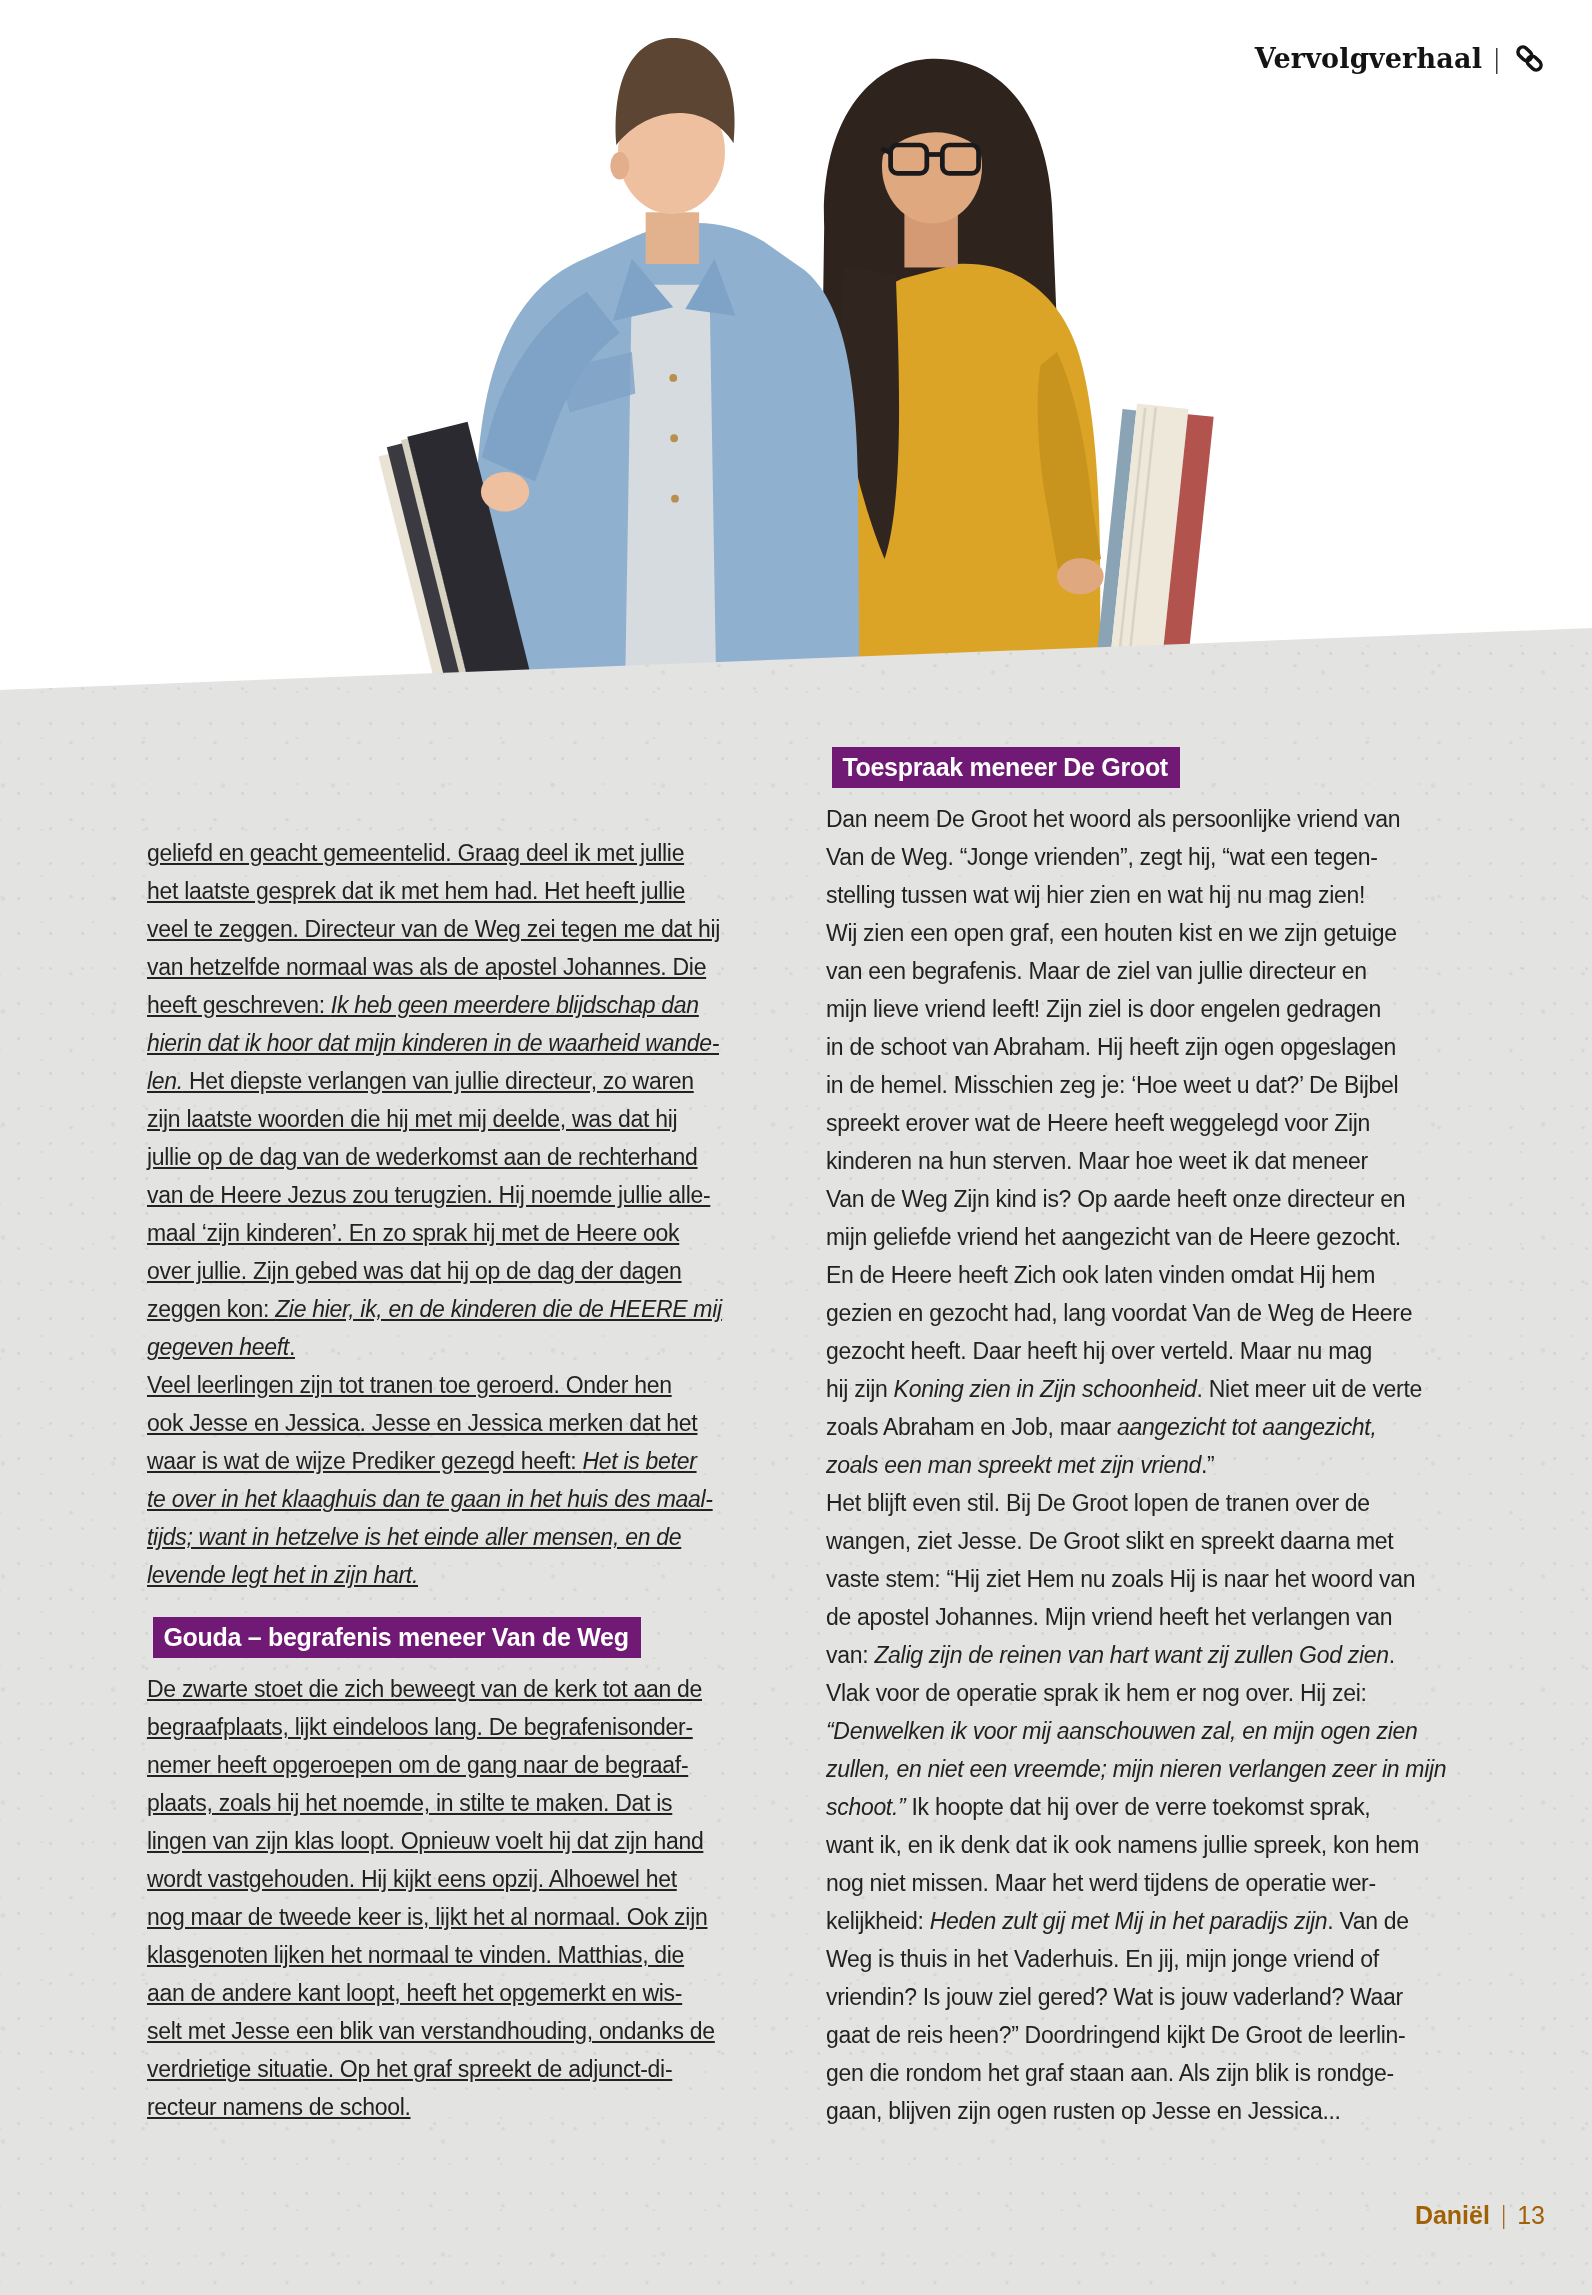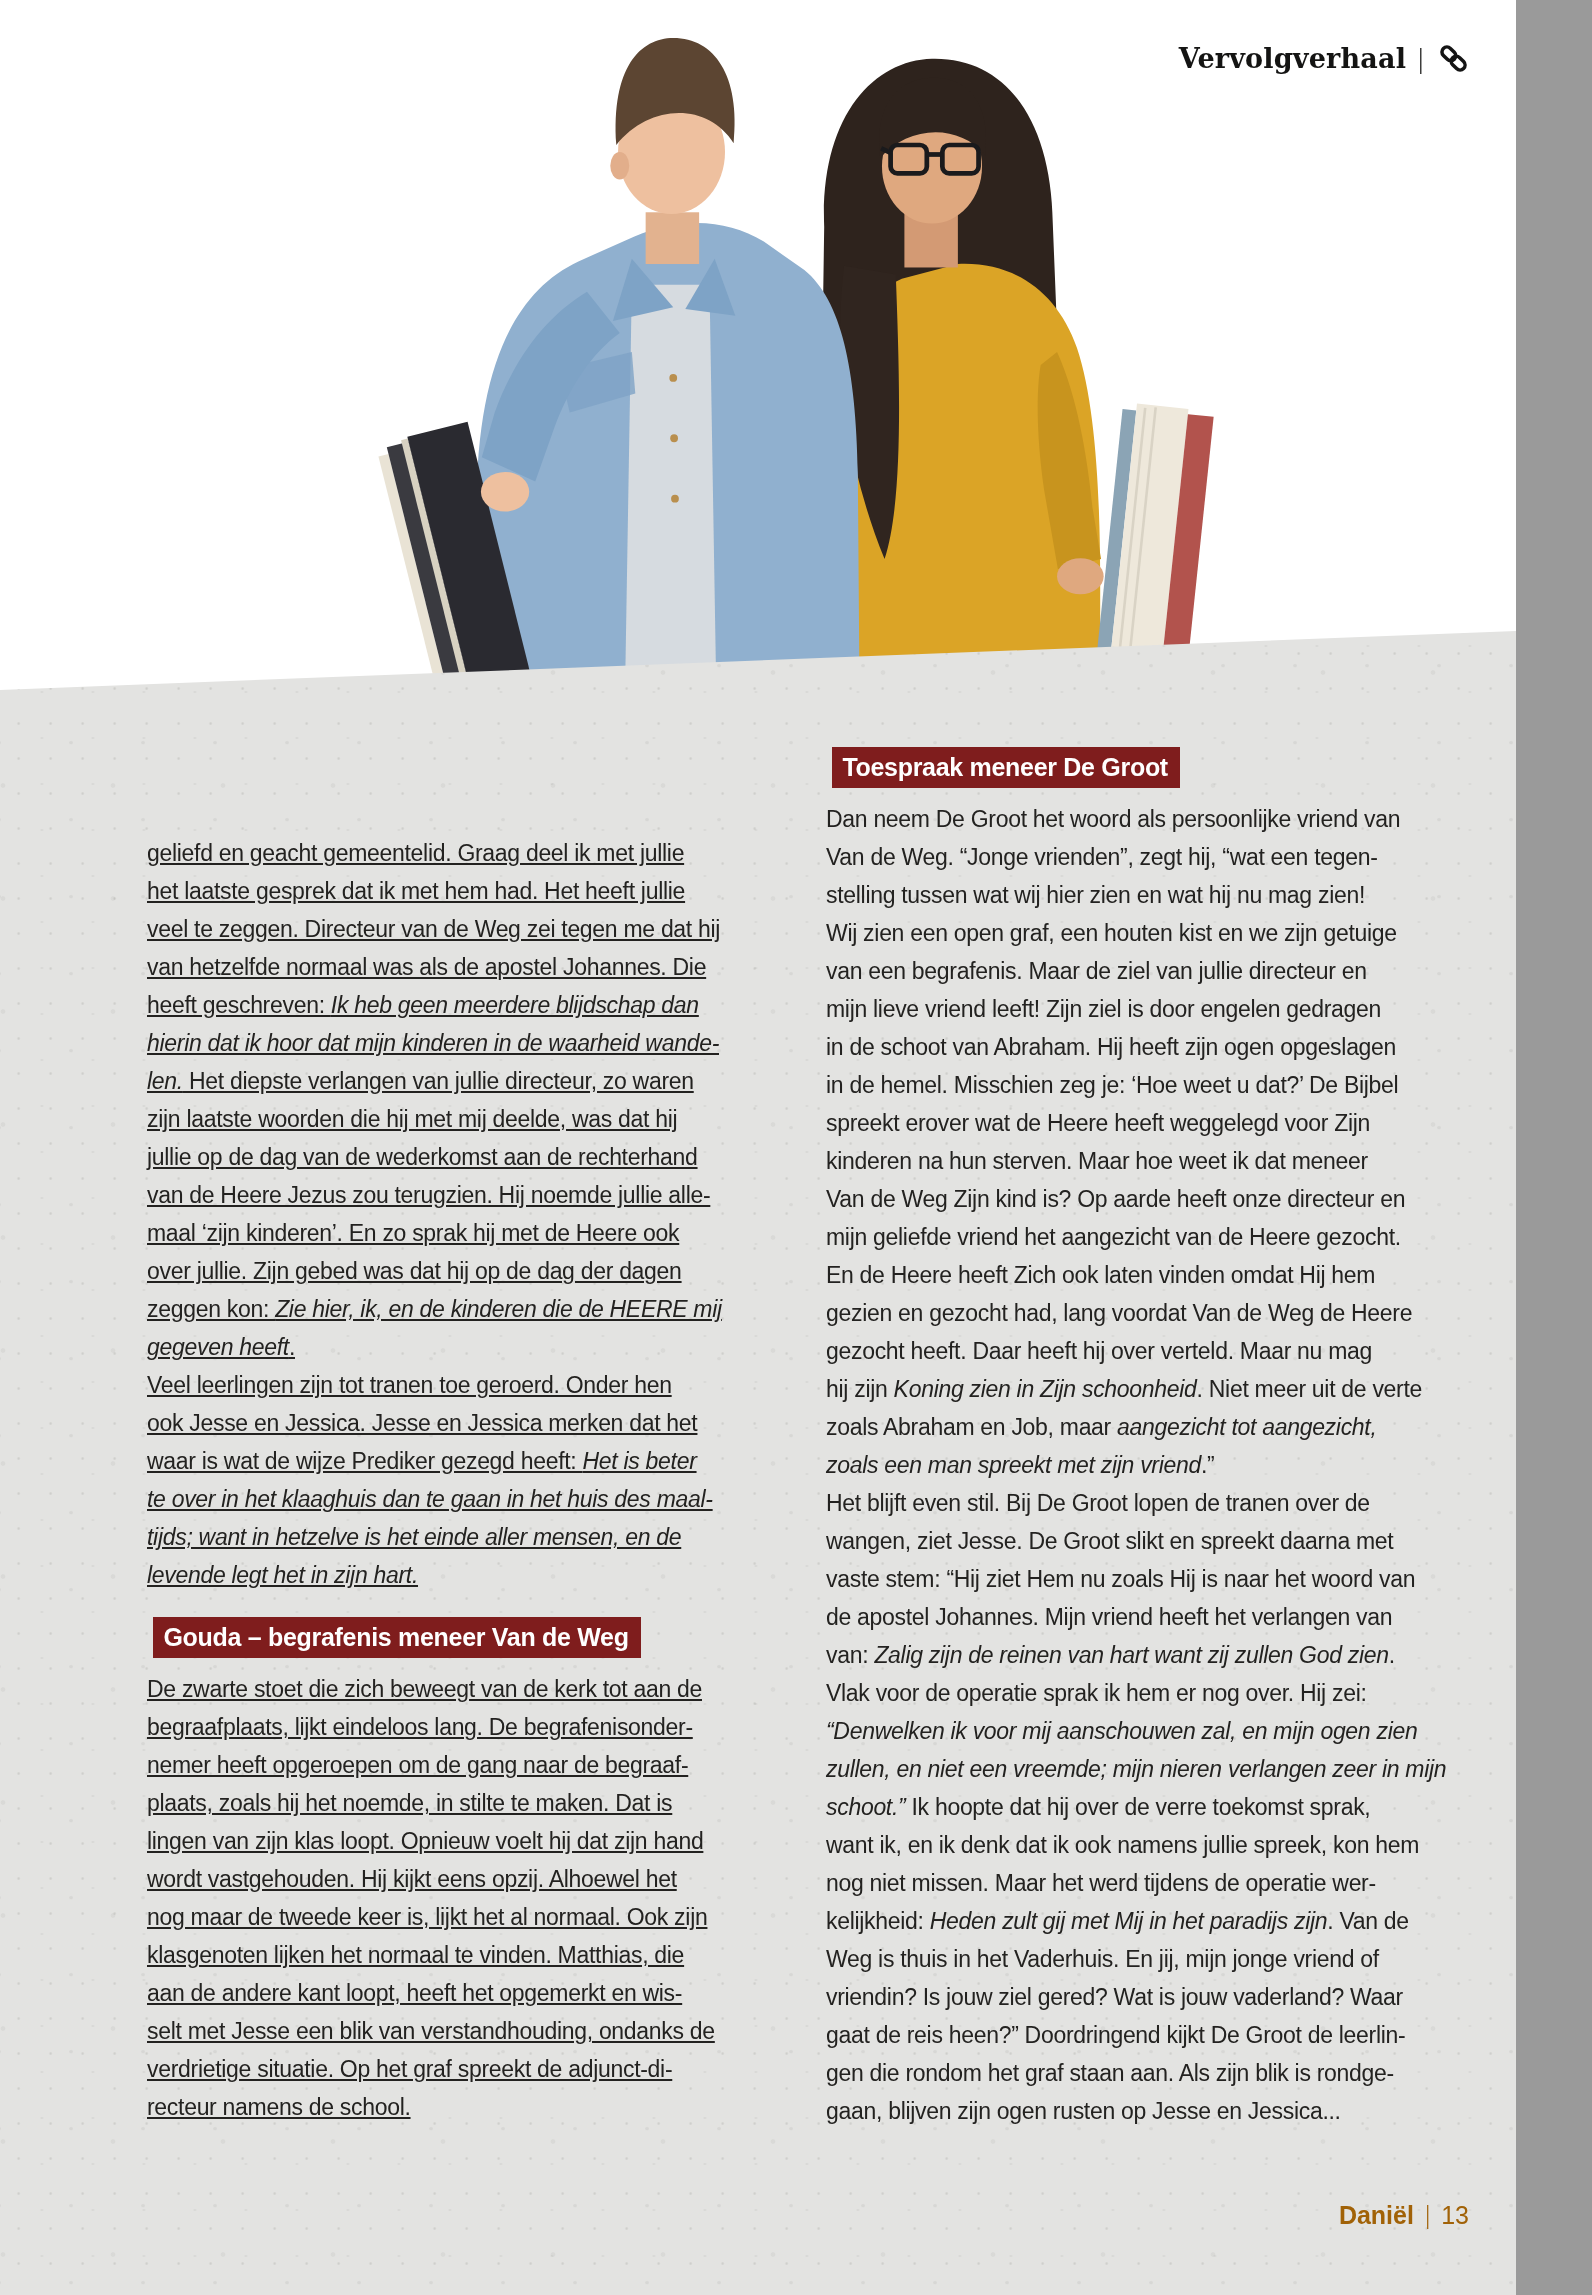--- a/index.html
+++ b/index.html
@@ -1,21 +1,20 @@
 <!DOCTYPE html>
 <html style="font-size:14px"><head>
 <meta charset="utf-8">
 <style>
   html,body{margin:0;padding:0;background:#9a9a9a;}
   .page{
-    position:relative; width:1479px; height:2295px;
+    position:relative; width:1592px; height:2295px;
     background:#ffffff; overflow:hidden;
     font-family:"Liberation Sans",sans-serif;
     color:#232220;
-    padding-left:37px;
   }
   
   .photo{position:absolute; left:328px; top:7px; width:932px; height:690px; z-index:1;}
   
   .graybg{
     position:absolute; inset:0; z-index:2;
     background-color:#e3e3e1;
     background-image:
       radial-gradient(circle, rgba(100,100,96,.16) 0.9px, transparent 1.6px),
       radial-gradient(circle, rgba(120,120,116,.12) 0.9px, transparent 1.4px),
@@ -36,21 +35,21 @@
   }
   .ph-sep{font-weight:400; font-size:28.5px; color:#141413; transform:scaleX(.55);}
   .ph-icon{width:35px; height:35px;}
   
   .col{position:absolute; z-index:3; width:658px; font-size:23px; letter-spacing:-0.3px;}
   .col-left{left:147px; top:834px;text-decoration:underline;}
   .col-right{left:826px; top:747px;}
   .line{white-space:nowrap; line-height:38px; height:38px;}
   .it{font-style:italic;margin-top:16px;}
   .col-heading{
-    display:inline-block; background:#7f1d1d; color:#ffffff;
+    display:inline-block; background:#701a75; color:#ffffff;
     font-weight:700; font-size:25px; line-height:1;
     padding:7.8px 12px 8.6px 10.4px; margin:23px 0 12px 6px;
     letter-spacing:-0.3px;
   }
   .col-heading:first-child{margin-top:0; margin-left:6px;}
   
   .pagefooter{
     position:absolute; right:47px; top:2201px; z-index:3;
     font-size:25px; color:#a16207; display:flex; align-items:baseline;
   }

